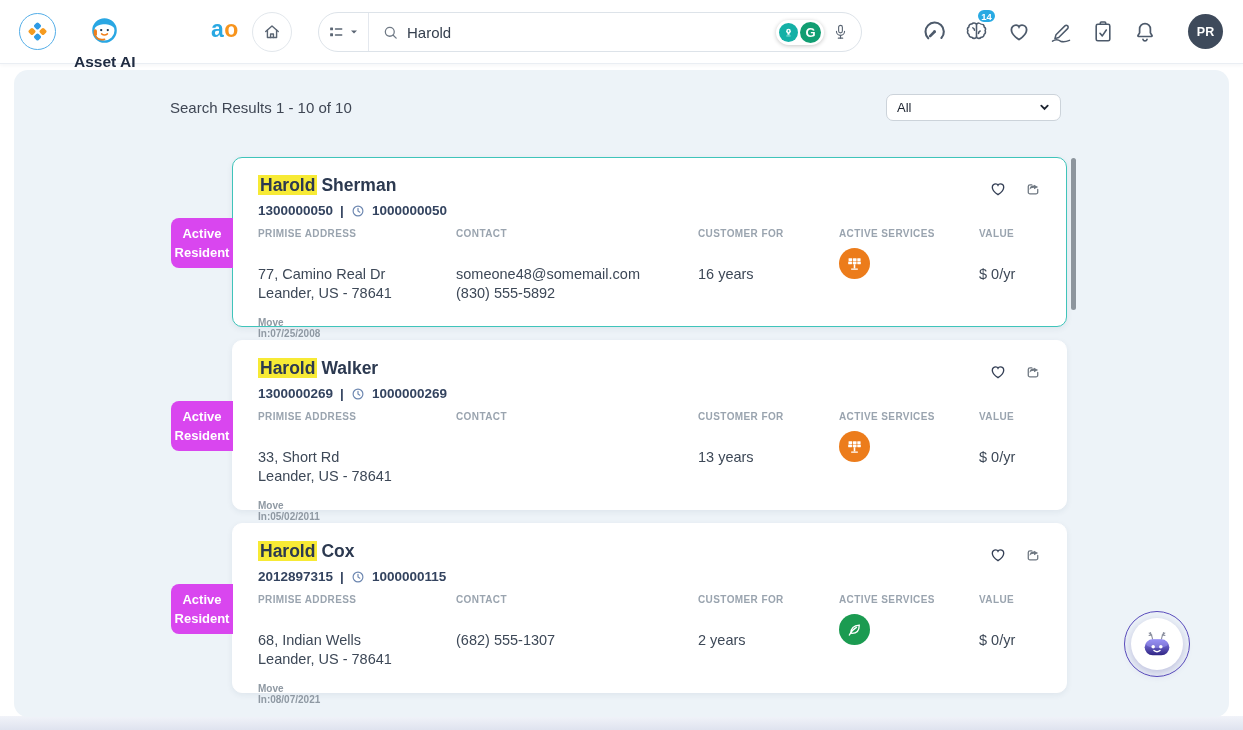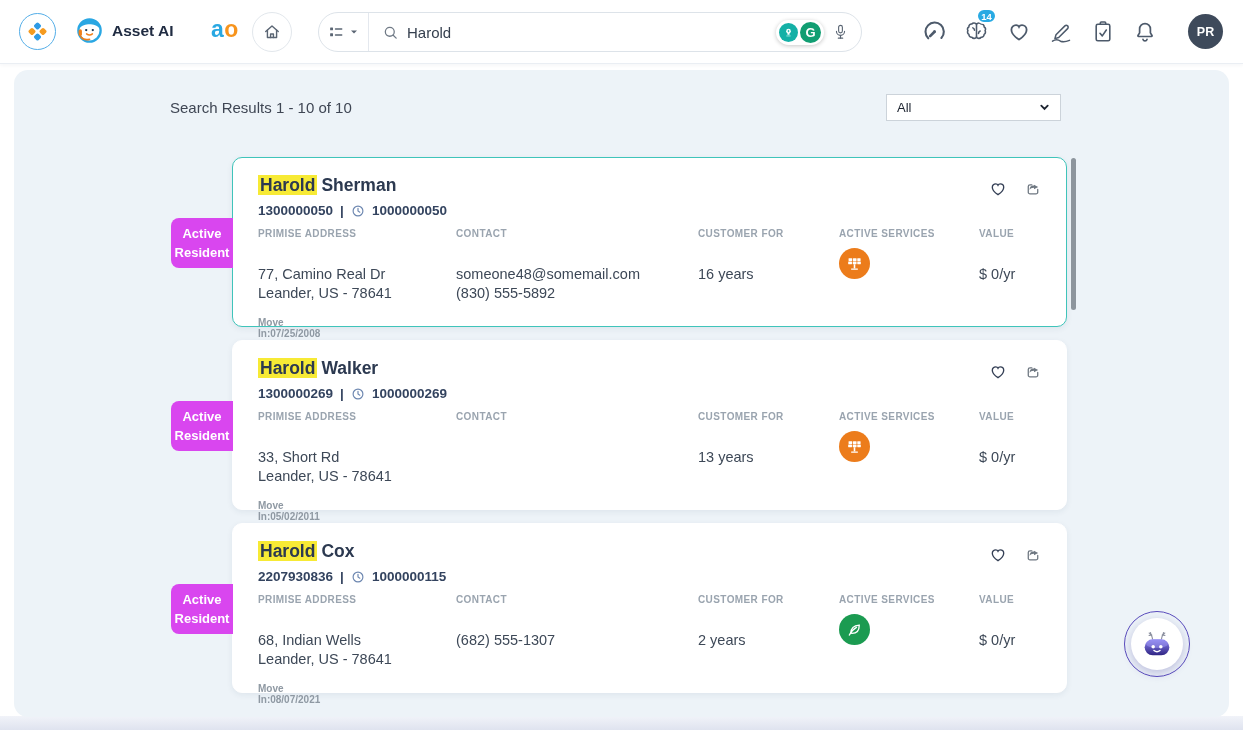--- a/index.html
+++ b/index.html
@@ -4,21 +4,21 @@
 <style>
   * { margin:0; padding:0; box-sizing:border-box; }
   html,body { width:1243px; height:730px; overflow:hidden; }
   body { font-family:"Liberation Sans", sans-serif; background:#fff; position:relative; }
 
   
   .nav { position:absolute; top:0; left:0; width:1243px; height:64px; background:#fff;
          border-bottom:1px solid #eaeef3; box-shadow:0 1px 4px rgba(20,40,80,.05); z-index:5; }
   .pinwheel-btn { position:absolute; left:19px; top:13px; width:37px; height:37px; border-radius:50%;
          border:1.5px solid #54aee8; background:#fff; display:flex; align-items:center; justify-content:center; cursor:pointer; }
-  .brand { position:absolute; left:74px; top:15px; display:flex; align-items:center; gap:7px; cursor:pointer; }
+  .brand { position:absolute; left:74px; top:15px; display:flex; align-items:center; gap:7px; cursor:pointer;flex-direction:column; }
   .brand-name { font-size:15.5px; font-weight:700; color:#202c42; }
   .ao-logo { position:absolute; left:211px; top:16px; font-size:23px; font-weight:800; letter-spacing:.5px; cursor:pointer; }
   .ao-a { color:#29a8e2; } .ao-o { color:#f7941d; }
   .home-btn { position:absolute; left:252px; top:12px; width:40px; height:40px; border-radius:50%;
          border:1px solid #e2e7ec; background:#fff; display:flex; align-items:center; justify-content:center; cursor:pointer; }
   .search-wrap { position:absolute; left:318px; top:12px; width:544px; height:40px; border:1px solid #dde3e9;
          border-radius:20px; background:#fff; display:flex; align-items:center; }
   .view-toggle { width:50px; height:100%; display:flex; align-items:center; justify-content:center; gap:4px;
          border-right:1px solid #e4e8ee; cursor:pointer; }
   .search-glyph { margin-left:13px; display:flex; }
@@ -36,21 +36,21 @@
          display:flex; align-items:center; justify-content:center; padding:0 3px; }
   .avatar { position:absolute; left:1188px; top:14px; width:35px; height:35px; border-radius:50%;
          background:#3e4a5b; color:#fff; font-size:12.5px; font-weight:700; display:flex; align-items:center;
          justify-content:center; cursor:pointer; }
 
   
   .panel { position:absolute; left:14px; top:70px; width:1215px; height:647px; background:#edf3f8;
          border-radius:14px; z-index:1; }
   .results-title { position:absolute; left:156px; top:29px; font-size:15px; color:#3f4654; }
   .filter-select { position:absolute; left:872px; top:24px; width:175px; height:27px; background:#fff;
-         border:1px solid #ccd3da; border-radius:0; font-size:13px; color:#1d2430; display:flex;
+         border:1px solid #ccd3da; border-radius:7px; font-size:13px; color:#1d2430; display:flex;
          align-items:center; padding:0 10px; cursor:pointer; }
   .filter-select svg { margin-left:auto; }
 
   .cards { position:absolute; left:218px; top:87px; width:835px; display:flex; flex-direction:column; gap:13px; }
   .card { position:relative; height:170px; background:#fff; border-radius:10px;
          box-shadow:0 2px 6px rgba(30,50,90,.07); padding:17px 24px 0 25px; border:1px solid #fff; }
   .card.selected { border:1.5px solid #3fc4ba; }
   .badge { position:absolute; left:-62px; top:60px; width:62px; padding:6px 0; background:#d946ef;
          border-radius:8px 0 0 8px; color:#fff; font-size:13px; font-weight:700; text-align:center; line-height:19px; }
   .cname { font-size:17.5px; font-weight:700; color:#2c3950; cursor:pointer; }
@@ -394,21 +394,21 @@
             </svg>
         </span>
         <span>
           <svg width="18" height="18" viewBox="0 0 24 24" fill="none" stroke="#6e7781" stroke-width="1.7" stroke-linecap="round">
             <path d="M10.5 6.5 H8 a2.3 2.3 0 0 0 -2.3 2.3 v7.4 a2.3 2.3 0 0 0 2.3 2.3 h8 a2.3 2.3 0 0 0 2.3 -2.3 v-3.7"></path>
             <path d="M13.3 12.1 V9.4 l5.6 3 -5.6 3 v-2 c-3.2.1 -4.8 1 -5.8 3 c-.2-3.6 1.9-5.9 5.8-6.1 Z" fill="#6e7781" stroke="none" transform="translate(0,-3.2)"></path>
           </svg>
         </span>
       </div>
       <div class="ids">
-        <span>2207930836</span>
+        <span>2012897315</span>
         <span>|</span>
         <span style="display:flex;">
           <svg width="14" height="14" viewBox="0 0 24 24" fill="none" stroke="#6d87b0" stroke-width="2" stroke-linecap="round">
               <circle cx="12" cy="12" r="8.4"></circle>
               <path d="M12 7.4 V12 l3.1 2"></path>
             </svg>
         </span>
         <span>1000000115</span>
       </div>
       <div class="grid">

